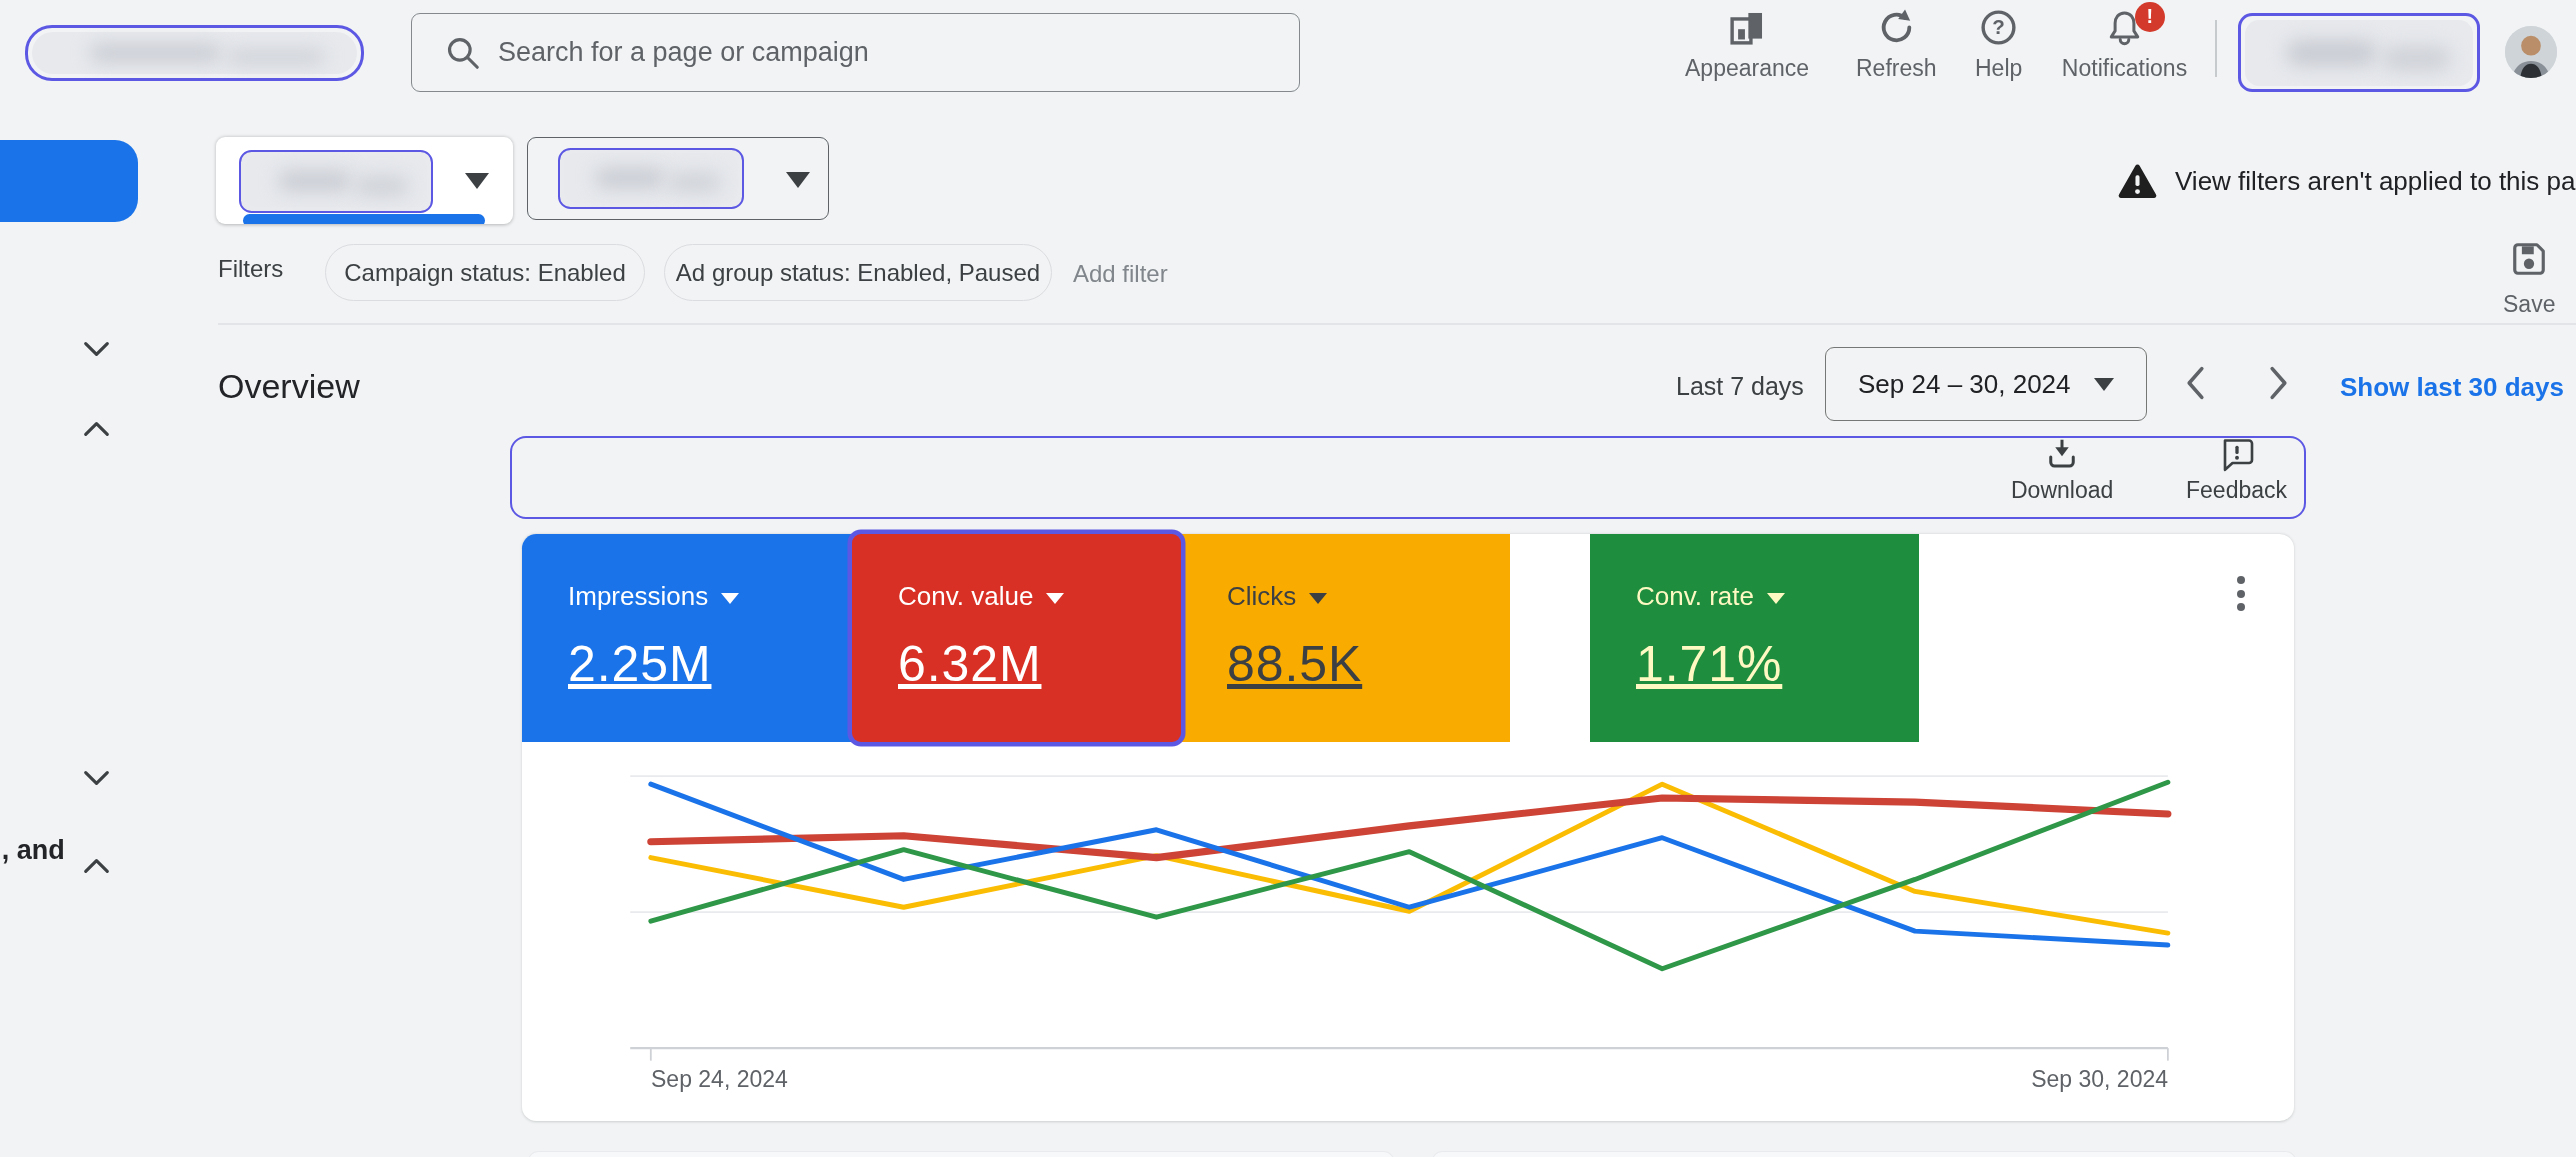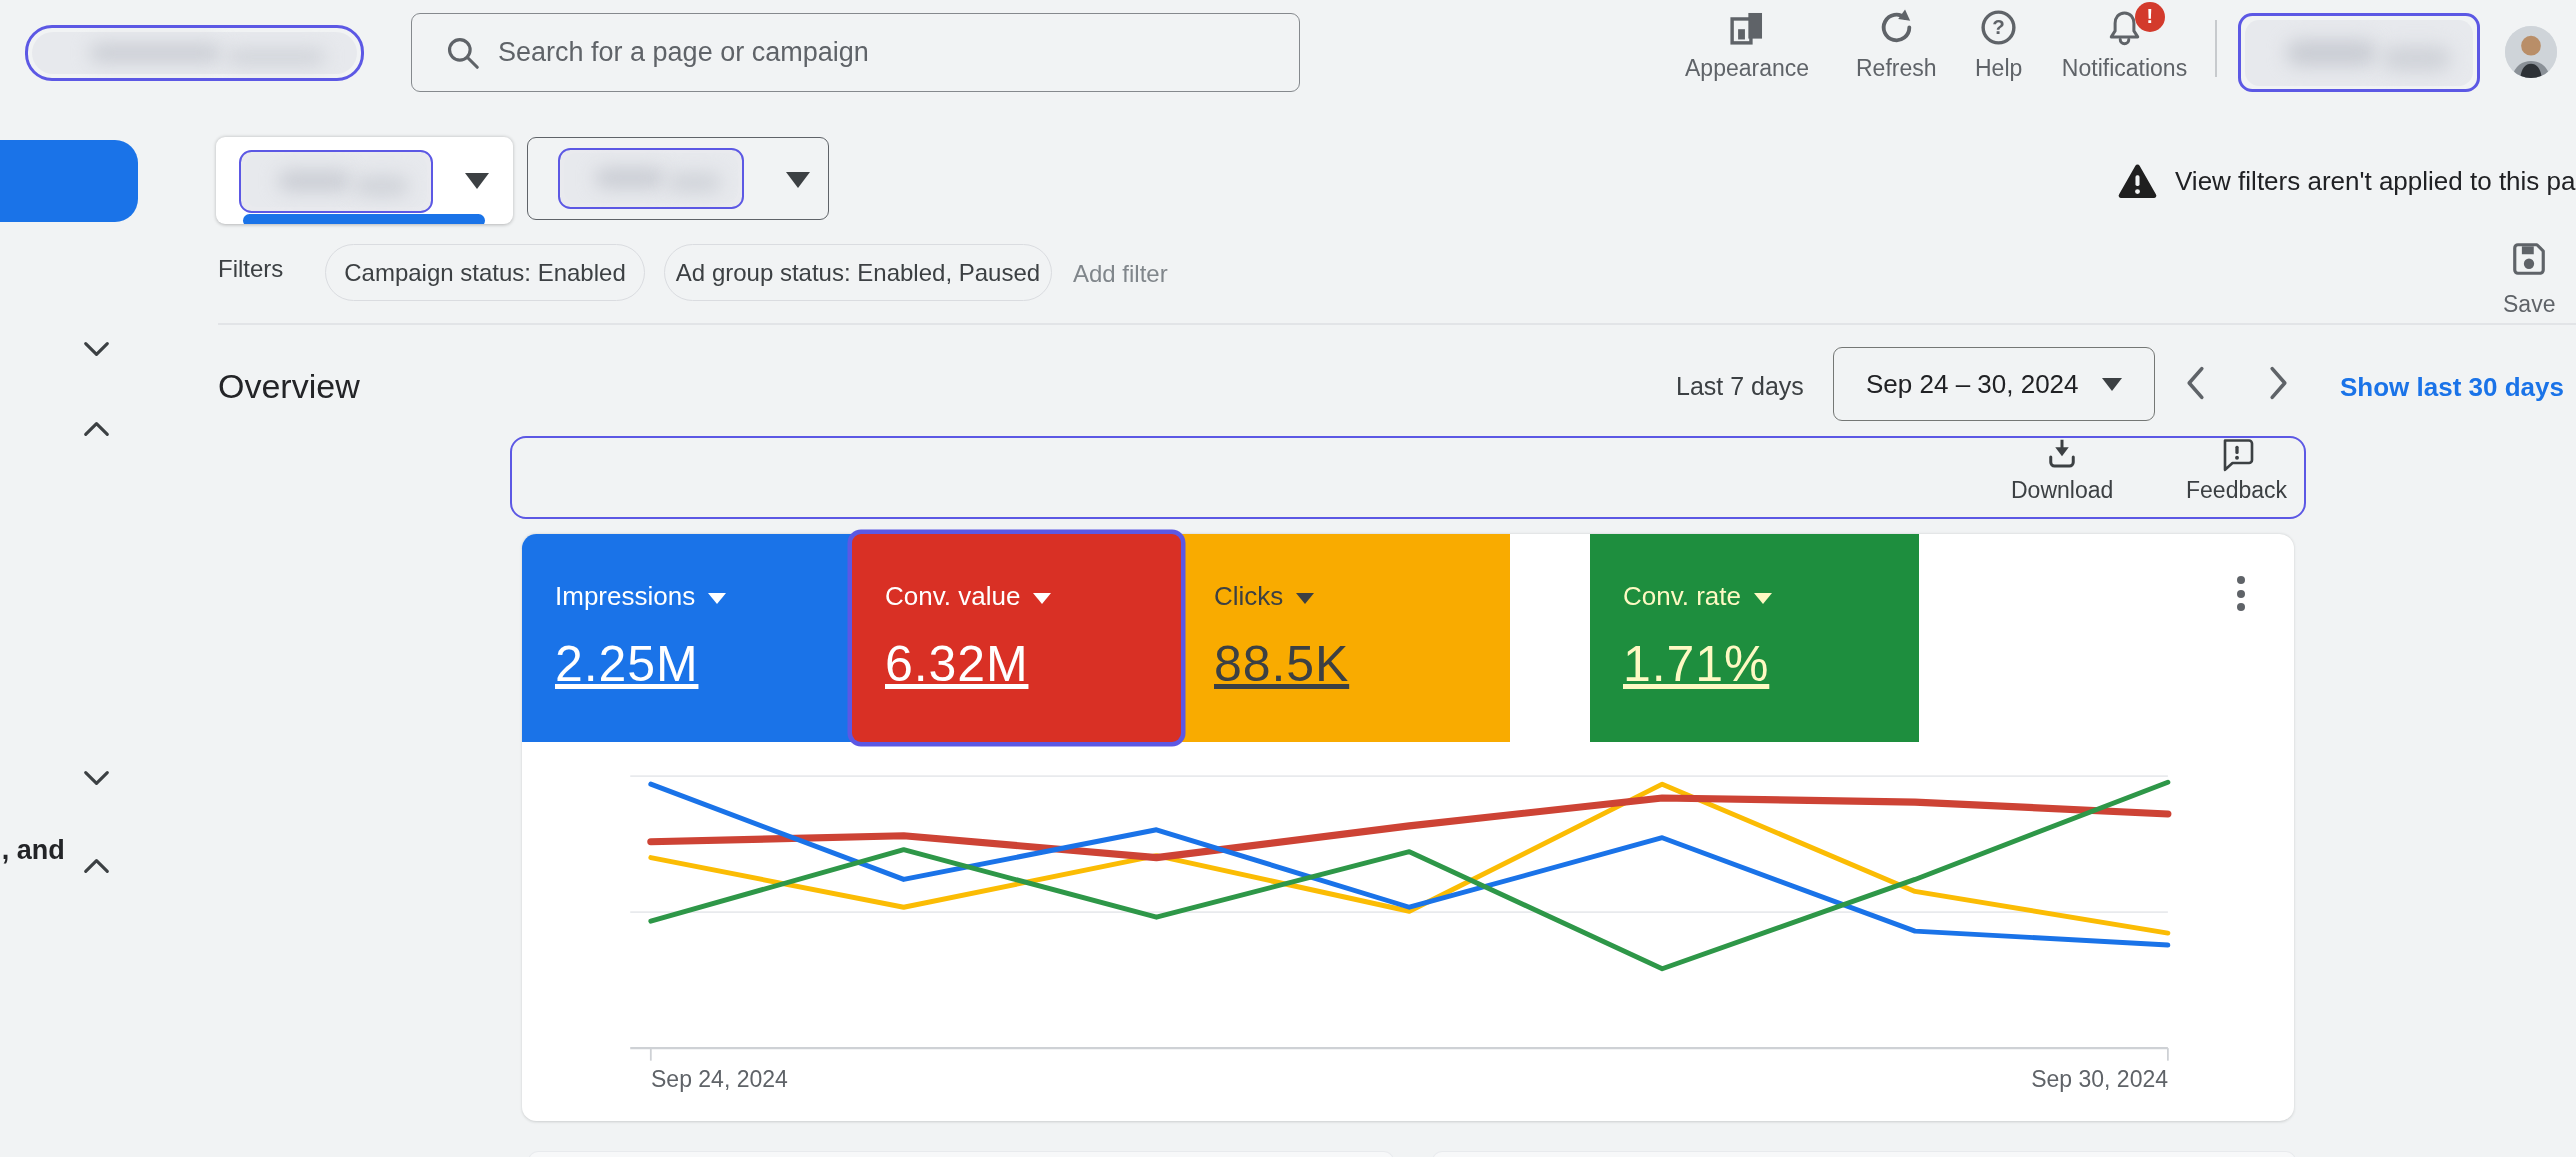--- a/index.html
+++ b/index.html
@@ -41,21 +41,21 @@
   .datebox{border:1.8px solid #747775;border-radius:9px;display:flex;align-items:center;
            font-size:26px;color:#202124;background:transparent;}
   .bluelink{color:#1a73e8;font-size:26px;font-weight:bold;white-space:nowrap;}
   .navchev{color:#5f6368;}
   
   .focusring{border:2.7px solid #5c58e4;border-radius:16px;}
   .tbtn{display:flex;flex-direction:column;align-items:center;color:#3c4043;}
   .tbtn .lbl{font-size:23px;margin-top:5.4px;}
   
   .card{background:#fff;border-radius:14.3px;box-shadow:0 0.9px 2.7px rgba(60,64,67,.2);}
-  .metric{position:absolute;top:534px;height:208px;width:329px;box-sizing:border-box;padding:47px 0 0 33px;}
+  .metric{position:absolute;top:534px;height:208px;width:329px;box-sizing:border-box;padding:47px 0 0 46px;}
   .metric .mlabel{font-size:26px;display:flex;align-items:center;gap:12.5px;}
   .metric .mvalue{font-size:50px;margin-top:23px;letter-spacing:0.9px;text-decoration:underline;}
   .mcaret{width:0;height:0;border-left:9.8px solid transparent;border-right:9.8px solid transparent;
           border-top:11.6px solid currentColor;margin-top:3.6px;}
   .kebab span{display:block;width:8px;height:8px;border-radius:50%;background:#5f6368;margin:5.4px auto;}
   .axislabel{font-size:23px;color:#5f6368;white-space:nowrap;}
   .stripcard{background:#f7f8f9;border:0.9px solid #e8eaed;border-bottom:none;border-radius:12.5px 12.5px 0 0;}
   .sidechev{color:#3c4043;}
   .fragment{font-size:27px;font-weight:bold;color:#232427;white-space:nowrap;}
 </style>
@@ -183,21 +183,21 @@
     <polyline points="4,4 16,16 28,4" fill="none" stroke="#3c4043" stroke-width="3.5" stroke-linecap="round" stroke-linejoin="round"></polyline>
     </svg>
   <span class="abs fragment" style="left:1.8px;top:835px;">, and</span>
   <svg class="abs sidechev" style="left:82px;top:857px;" width="29" height="18" viewBox="0 0 32 20">
     <polyline points="4,16 16,4 28,16" fill="none" stroke="#3c4043" stroke-width="3.5" stroke-linecap="round" stroke-linejoin="round"></polyline>
     </svg>
 
   <span class="abs h1" style="left:218px;top:367px;">Overview</span>
   <span class="abs graytxt" style="left:1676px;top:372px;">Last 7 days</span>
 
-  <div class="abs datebox" style="left:1825px;top:347px;width:320px;height:72px;margin-left:8px;">
+  <div class="abs datebox" style="left:1825px;top:347px;width:320px;height:72px;">
     <span style="margin-left:32px;">Sep 24 – 30, 2024</span>
     <div class="caret-dk" style="margin-left:23px;border-left-width:10.7px;border-right-width:10.7px;border-top-width:13.4px;"></div>
   </div>
 
   <svg class="abs navchev" style="left:2182px;top:365px;" width="27" height="36" viewBox="0 0 30 40">
     <polyline points="22,4 8,20 22,36" fill="none" stroke="#5f6368" stroke-width="4" stroke-linecap="round" stroke-linejoin="round"></polyline>
     </svg>
   <svg class="abs navchev" style="left:2265px;top:365px;" width="27" height="36" viewBox="0 0 30 40">
     <polyline points="8,4 22,20 8,36" fill="none" stroke="#5f6368" stroke-width="4" stroke-linecap="round" stroke-linejoin="round"></polyline>
     </svg>

